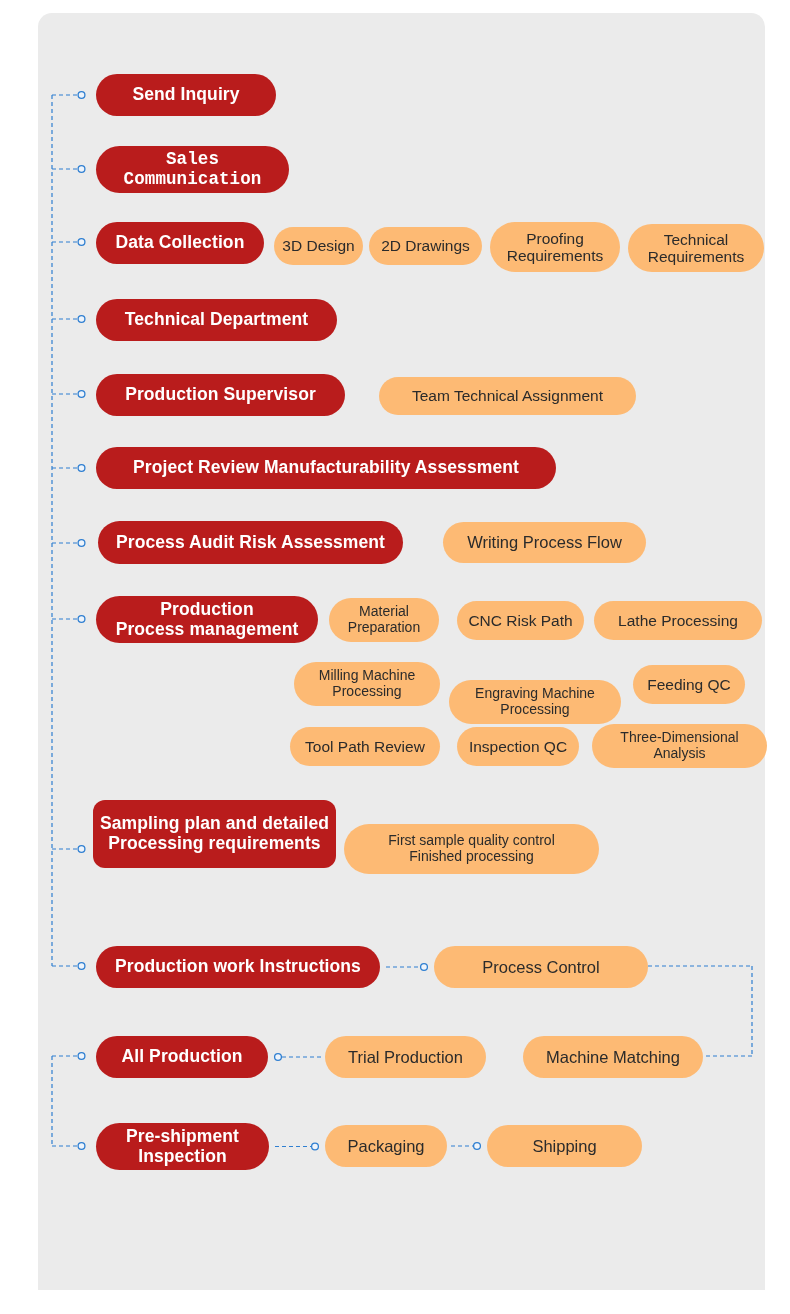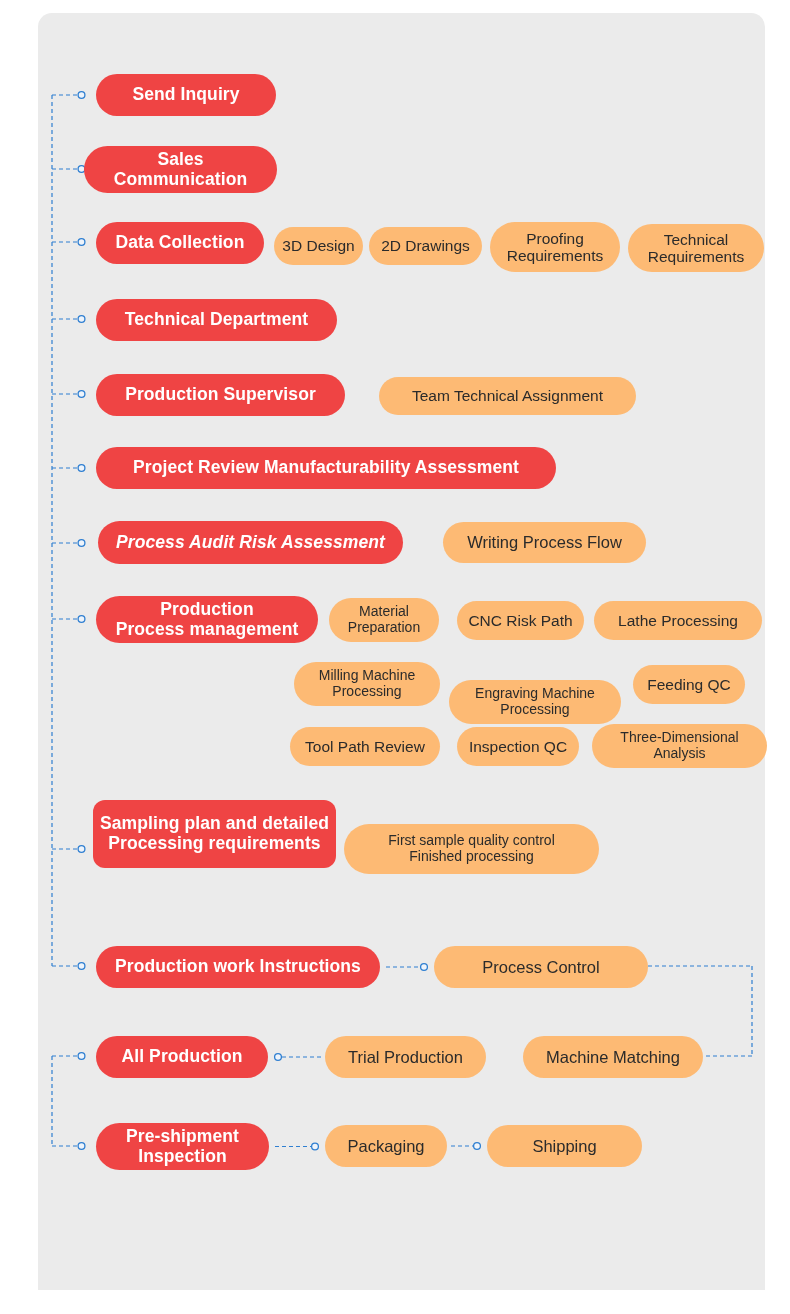--- a/index.html
+++ b/index.html
@@ -12,21 +12,21 @@
     position:absolute;left:38px;top:13px;width:727px;height:1277px;
     background:#ebebeb;border-radius:14px 14px 0 0;
   }
   #canvas{position:absolute;left:0;top:0;width:790px;height:1314px;}
   .node,.chip{
     position:absolute;box-sizing:border-box;
     display:flex;align-items:center;justify-content:center;
     text-align:center;white-space:pre-line;line-height:1.12;
   }
   .node{
-    background:#ef4444;color:#ffffff;border-radius:999px;
+    background:#b91c1c;color:#ffffff;border-radius:999px;
     font-size:17.5px;font-weight:600;letter-spacing:.1px;
   }
   .node.rect{border-radius:12px;}
   .chip{
     background:#fdba74;color:#2b2b2b;border-radius:999px;
     font-size:15.5px;font-weight:400;
   }
   .chip.sm{font-size:14px;}
   .chip.big{font-size:16.5px;}
 </style>
@@ -69,34 +69,34 @@
     <circle cx="315" cy="1146.5" r="3.4" fill="#eef4fb" stroke="#2f7fd1" stroke-width="1.3"></circle>
     <line x1="451" y1="1146" x2="473" y2="1146" stroke="#2f7fd1" stroke-width="1.2" stroke-dasharray="4,3"></line>
     <circle cx="477" cy="1146" r="3.4" fill="#eef4fb" stroke="#2f7fd1" stroke-width="1.3"></circle>
     <line x1="648" y1="966" x2="752" y2="966" stroke="#2f7fd1" stroke-width="1.2" stroke-dasharray="4,3"></line>
     <line x1="752" y1="966" x2="752" y2="1056" stroke="#2f7fd1" stroke-width="1.2" stroke-dasharray="4,3"></line>
     <line x1="752" y1="1056" x2="703" y2="1056" stroke="#2f7fd1" stroke-width="1.2" stroke-dasharray="4,3"></line>
   </svg>
 
 <div id="nodes">
     <div class="node" style="left: 96px; top: 74px; width: 180px; height: 42px;">Send Inquiry</div>
-    <div class="node" style="left: 84px; top: 146px; width: 193px; height: 47px;">Sales
+    <div class="node" style="left: 96px; top: 146px; width: 193px; height: 47px; font-family: Liberation Mono, monospace;">Sales
 Communication</div>
     <div class="node" style="left: 96px; top: 222px; width: 168px; height: 42px;">Data Collection</div>
     <div class="chip" style="left: 274px; top: 227px; width: 89px; height: 38px;">3D Design</div>
     <div class="chip" style="left: 369px; top: 227px; width: 113px; height: 38px;">2D Drawings</div>
     <div class="chip" style="left: 490px; top: 222px; width: 130px; height: 50px;">Proofing
 Requirements</div>
     <div class="chip" style="left: 628px; top: 224px; width: 136px; height: 48px;">Technical
 Requirements</div>
     <div class="node" style="left: 96px; top: 299px; width: 241px; height: 42px;">Technical Department</div>
     <div class="node" style="left: 96px; top: 374px; width: 249px; height: 42px;">Production Supervisor</div>
     <div class="chip" style="left: 379px; top: 377px; width: 257px; height: 38px;">Team Technical Assignment</div>
     <div class="node" style="left: 96px; top: 447px; width: 460px; height: 42px;">Project Review Manufacturability Assessment</div>
-    <div class="node" style="left: 98px; top: 521px; width: 305px; height: 43px; font-style: italic;">Process Audit Risk Assessment</div>
+    <div class="node" style="left: 98px; top: 521px; width: 305px; height: 43px;">Process Audit Risk Assessment</div>
     <div class="chip big" style="left: 443px; top: 522px; width: 203px; height: 41px;">Writing Process Flow</div>
     <div class="node" style="left: 96px; top: 596px; width: 222px; height: 47px;">Production
 Process management</div>
     <div class="chip sm" style="left: 329px; top: 598px; width: 110px; height: 44px;">Material
 Preparation</div>
     <div class="chip" style="left: 457px; top: 601px; width: 127px; height: 39px;">CNC Risk Path</div>
     <div class="chip" style="left: 594px; top: 601px; width: 168px; height: 39px;">Lathe Processing</div>
     <div class="chip sm" style="left: 294px; top: 662px; width: 146px; height: 44px;">Milling Machine
 Processing</div>
     <div class="chip sm" style="left: 449px; top: 680px; width: 172px; height: 44px;">Engraving Machine

